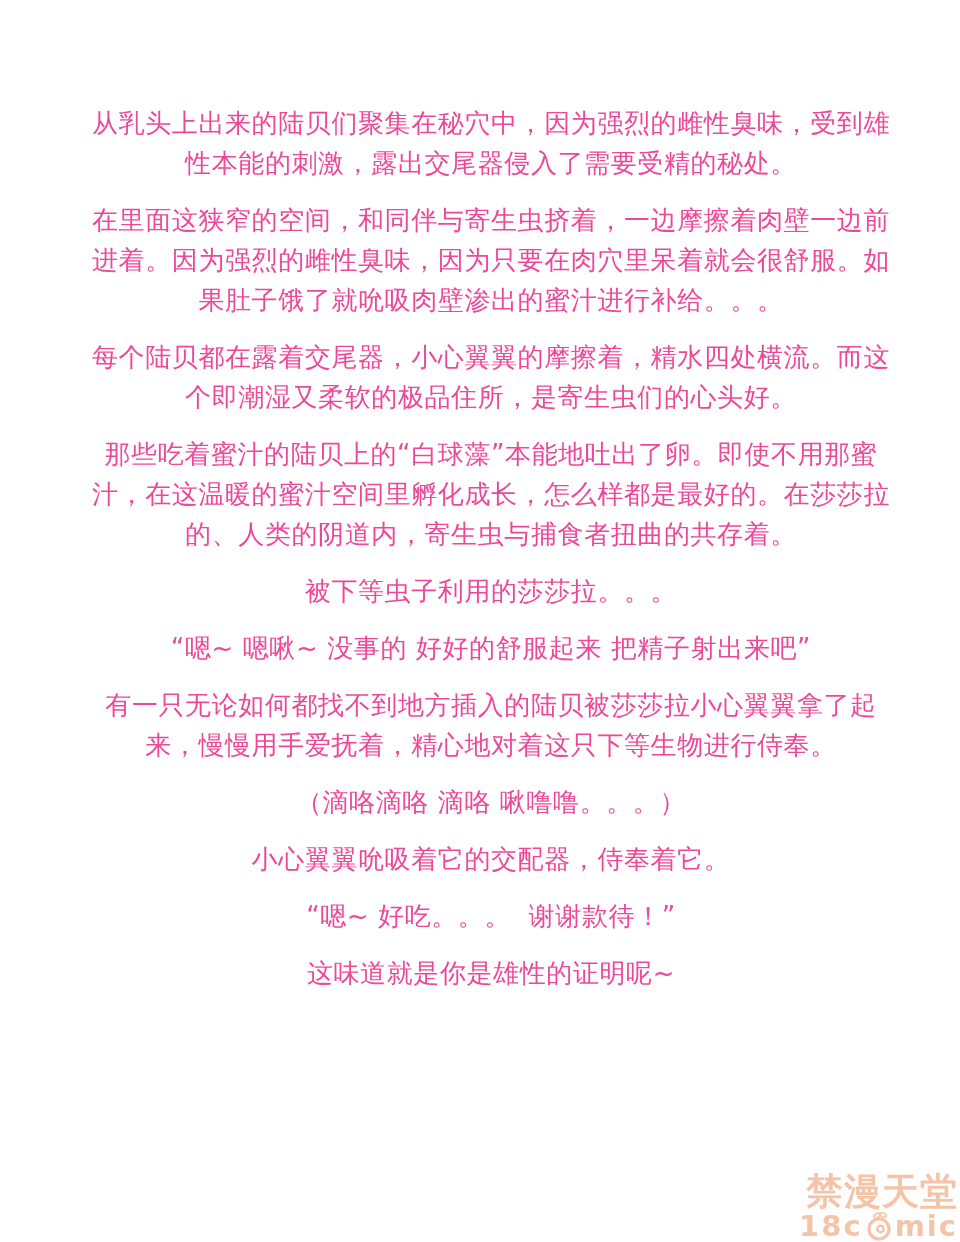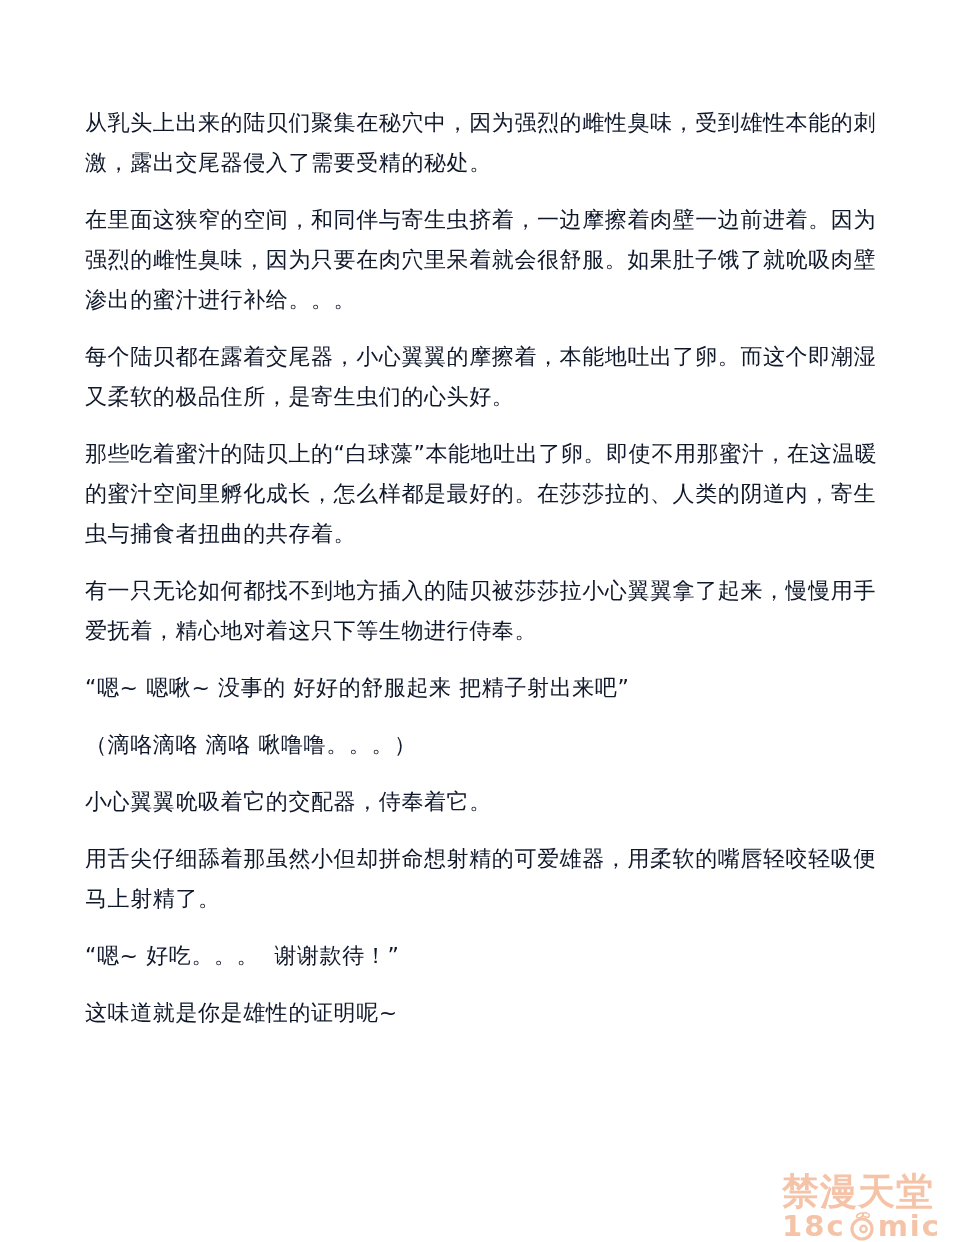--- a/index.html
+++ b/index.html
@@ -15,34 +15,36 @@
     font-family: "DejaVu Sans", "Liberation Sans", sans-serif;
   }
   .doc {
     position: absolute;
     left: 85px;
     top: 103px;
     width: 812px;
   }
   .para {
     margin: 0 0 17px 0;
-    font-size: 22px;
+    font-size: 26px;
     line-height: 40px;
-    color: #0f172a;
+    color: #ec4899;
     letter-spacing: 0.6px;
     word-break: break-all;
     white-space: pre-wrap;
+    text-align: center;
   }
   .para:empty {
     height: 28px;
   }
   .watermark {
     position: absolute;
-    right: 19px;
+    right: 2px;
     bottom: 0px;
+    text-align: right;
     font-weight: bold;
     color: var(--wm, #f5c4a8);
     user-select: none;
     margin-left: 44px;
   }
   .wm-line1 {
     font-size: 37px;
     line-height: 36px;
     letter-spacing: 1px;
   }
@@ -65,27 +67,27 @@
     width: 100%;
     height: 100%;
   }
 </style>
 </head>
 <body style="--wm: #f5c4a8; color: rgb(31, 31, 31); background: rgb(255, 255, 255);">
 
 <main class="doc">
 <p class="para">从乳头上出来的陆贝们聚集在秘穴中，因为强烈的雌性臭味，受到雄性本能的刺激，露出交尾器侵入了需要受精的秘处。</p>
     <p class="para">在里面这狭窄的空间，和同伴与寄生虫挤着，一边摩擦着肉壁一边前进着。因为强烈的雌性臭味，因为只要在肉穴里呆着就会很舒服。如果肚子饿了就吮吸肉壁渗出的蜜汁进行补给。。。</p>
-    <p class="para">每个陆贝都在露着交尾器，小心翼翼的摩擦着，本能地吐出了卵。而这个即潮湿又柔软的极品住所，是寄生虫们的心头好。</p>
+    <p class="para">每个陆贝都在露着交尾器，小心翼翼的摩擦着，精水四处横流。而这个即潮湿又柔软的极品住所，是寄生虫们的心头好。</p>
     <p class="para">那些吃着蜜汁的陆贝上的“白球藻”本能地吐出了卵。即使不用那蜜汁，在这温暖的蜜汁空间里孵化成长，怎么样都是最好的。在莎莎拉的、人类的阴道内，寄生虫与捕食者扭曲的共存着。</p>
+    <p class="para">被下等虫子利用的莎莎拉。。。</p>
+    <p class="para">“嗯~ 嗯啾~ 没事的 好好的舒服起来 把精子射出来吧”</p>
     <p class="para">有一只无论如何都找不到地方插入的陆贝被莎莎拉小心翼翼拿了起来，慢慢用手爱抚着，精心地对着这只下等生物进行侍奉。</p>
-    <p class="para">“嗯~ 嗯啾~ 没事的 好好的舒服起来 把精子射出来吧”</p>
     <p class="para">（滴咯滴咯 滴咯 啾噜噜。。。）</p>
     <p class="para">小心翼翼吮吸着它的交配器，侍奉着它。</p>
-    <p class="para">用舌尖仔细舔着那虽然小但却拼命想射精的可爱雄器，用柔软的嘴唇轻咬轻吸便马上射精了。</p>
     <p class="para">“嗯~ 好吃。。。  谢谢款待！”</p>
     <p class="para">这味道就是你是雄性的证明呢~</p>
     <p class="para"></p>
   </main>
 
 <div class="watermark">
   <div class="wm-line1">禁漫天堂</div>
   <div class="wm-line2">
     <span>18c</span>
     <span class="whale">

